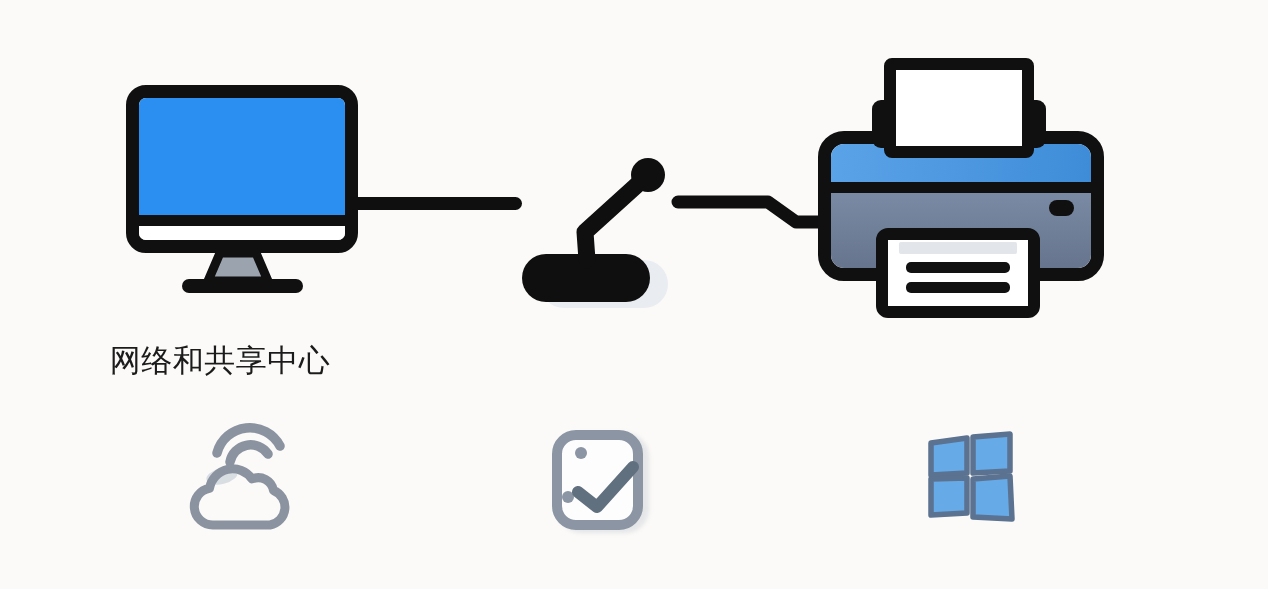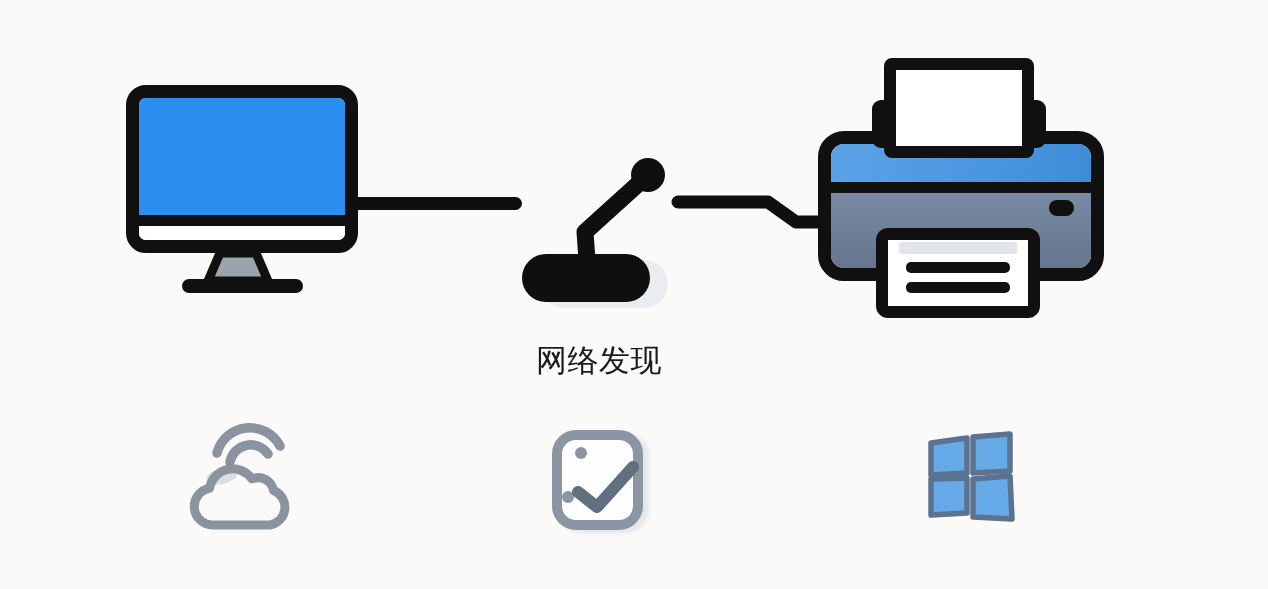--- a/index.html
+++ b/index.html
@@ -122,21 +122,21 @@
     <div class="printer-mid-divider"></div>
     <div class="printer-lower"></div>
   </div>
   <div class="abs printer-power"></div>
   <div class="abs printer-tray">
     <div class="tray-strip"></div>
     <div class="tray-bar tray-bar-1"></div>
     <div class="tray-bar tray-bar-2"></div>
   </div>
 
-  <div class="abs node-label label-2">网络发现</div>
+  <div class="abs node-label label-1">网络和共享中心</div>
 
   <svg class="abs" style="left:186px;top:420px;" width="104" height="112" viewBox="0 0 104 112">
     <ellipse cx="36" cy="56" rx="16" ry="8" fill="#d9dee3" transform="rotate(-14 36 56)"></ellipse>
     <path d="M31 33 A34 34 0 0 1 94 26" fill="none" stroke="#8b93a0" stroke-width="9.5" stroke-linecap="round"></path>
     <path d="M44 42 A21 21 0 0 1 82 34" fill="none" stroke="#8b93a0" stroke-width="9.5" stroke-linecap="round"></path>
     <path d="M27 105 a18.5 18.5 0 0 1 -3.5 -36.7 a23.5 23.5 0 0 1 42.5 -9.3 a15.5 15.5 0 0 1 21.5 11.5 a18 18 0 0 1 -3.5 34.5 z" fill="none" stroke="#8b93a0" stroke-width="9" stroke-linejoin="round" stroke-linecap="round"></path>
   </svg>
 
   <svg class="abs soft-shadow" style="left:549px;top:427px;" width="96" height="106" viewBox="0 0 96 106">
     <rect x="8" y="8" width="81" height="90" rx="19" fill="#fdfdfe" stroke="#8b95a3" stroke-width="10"></rect>

